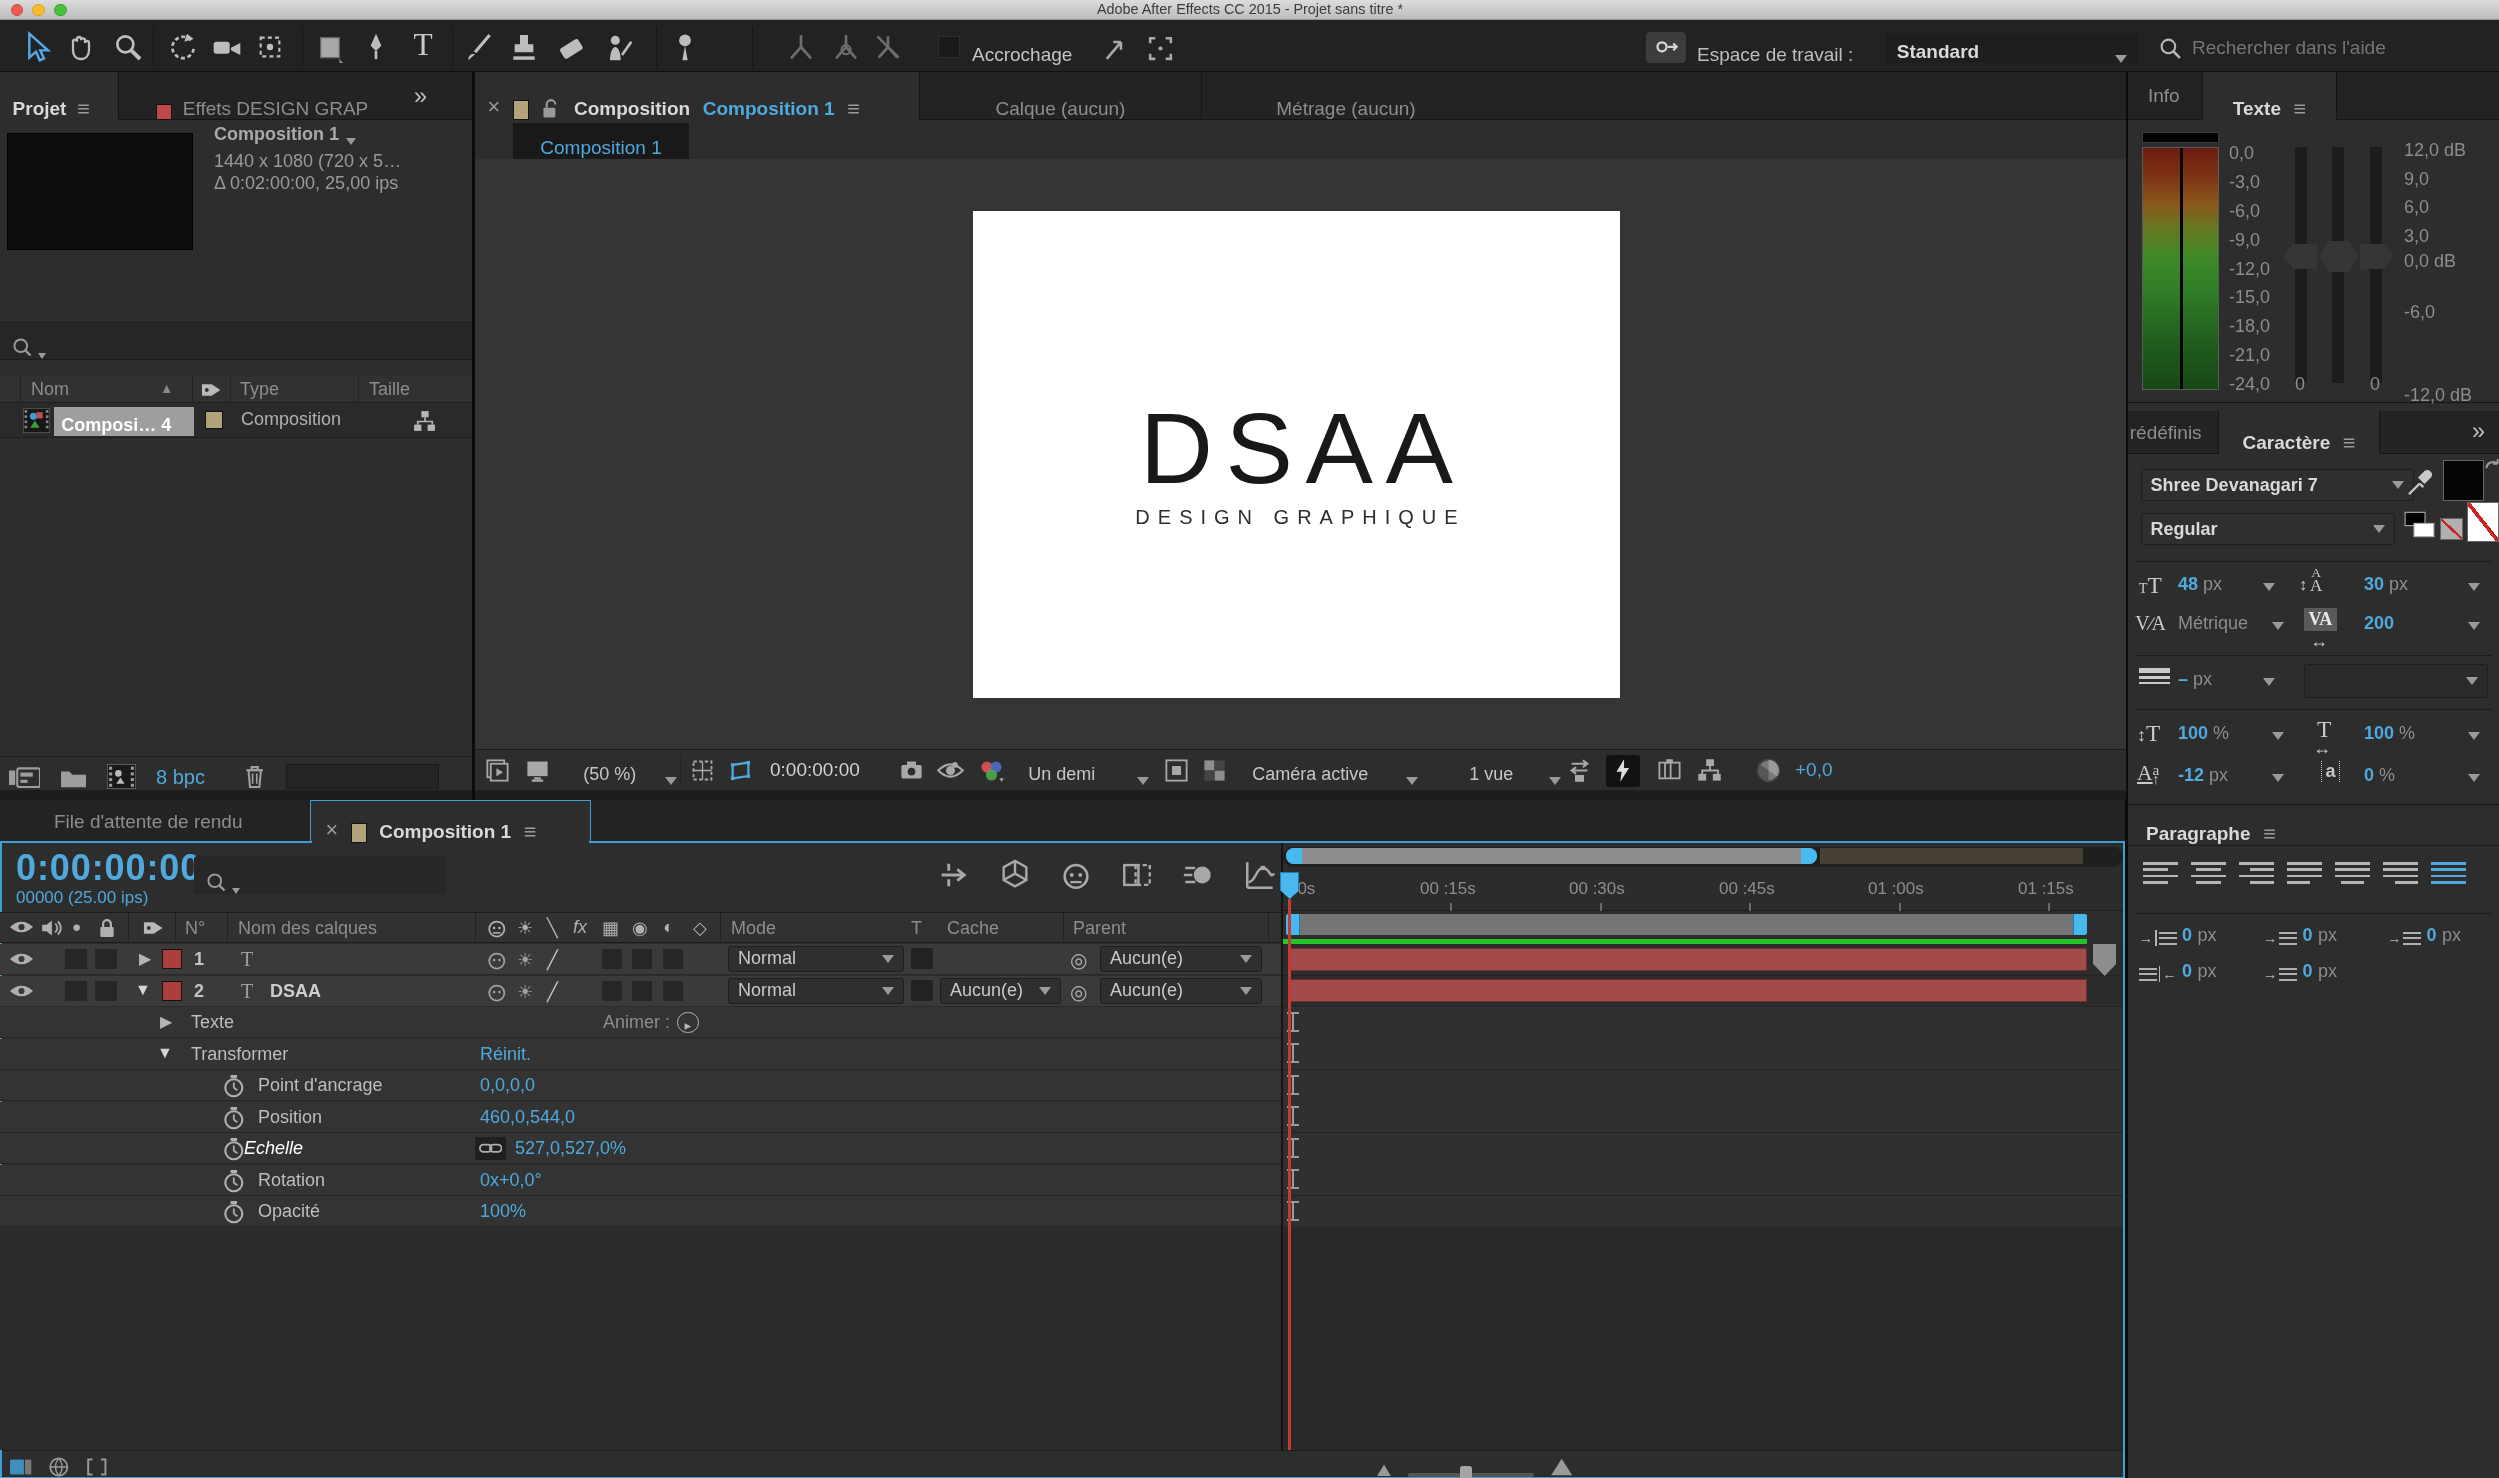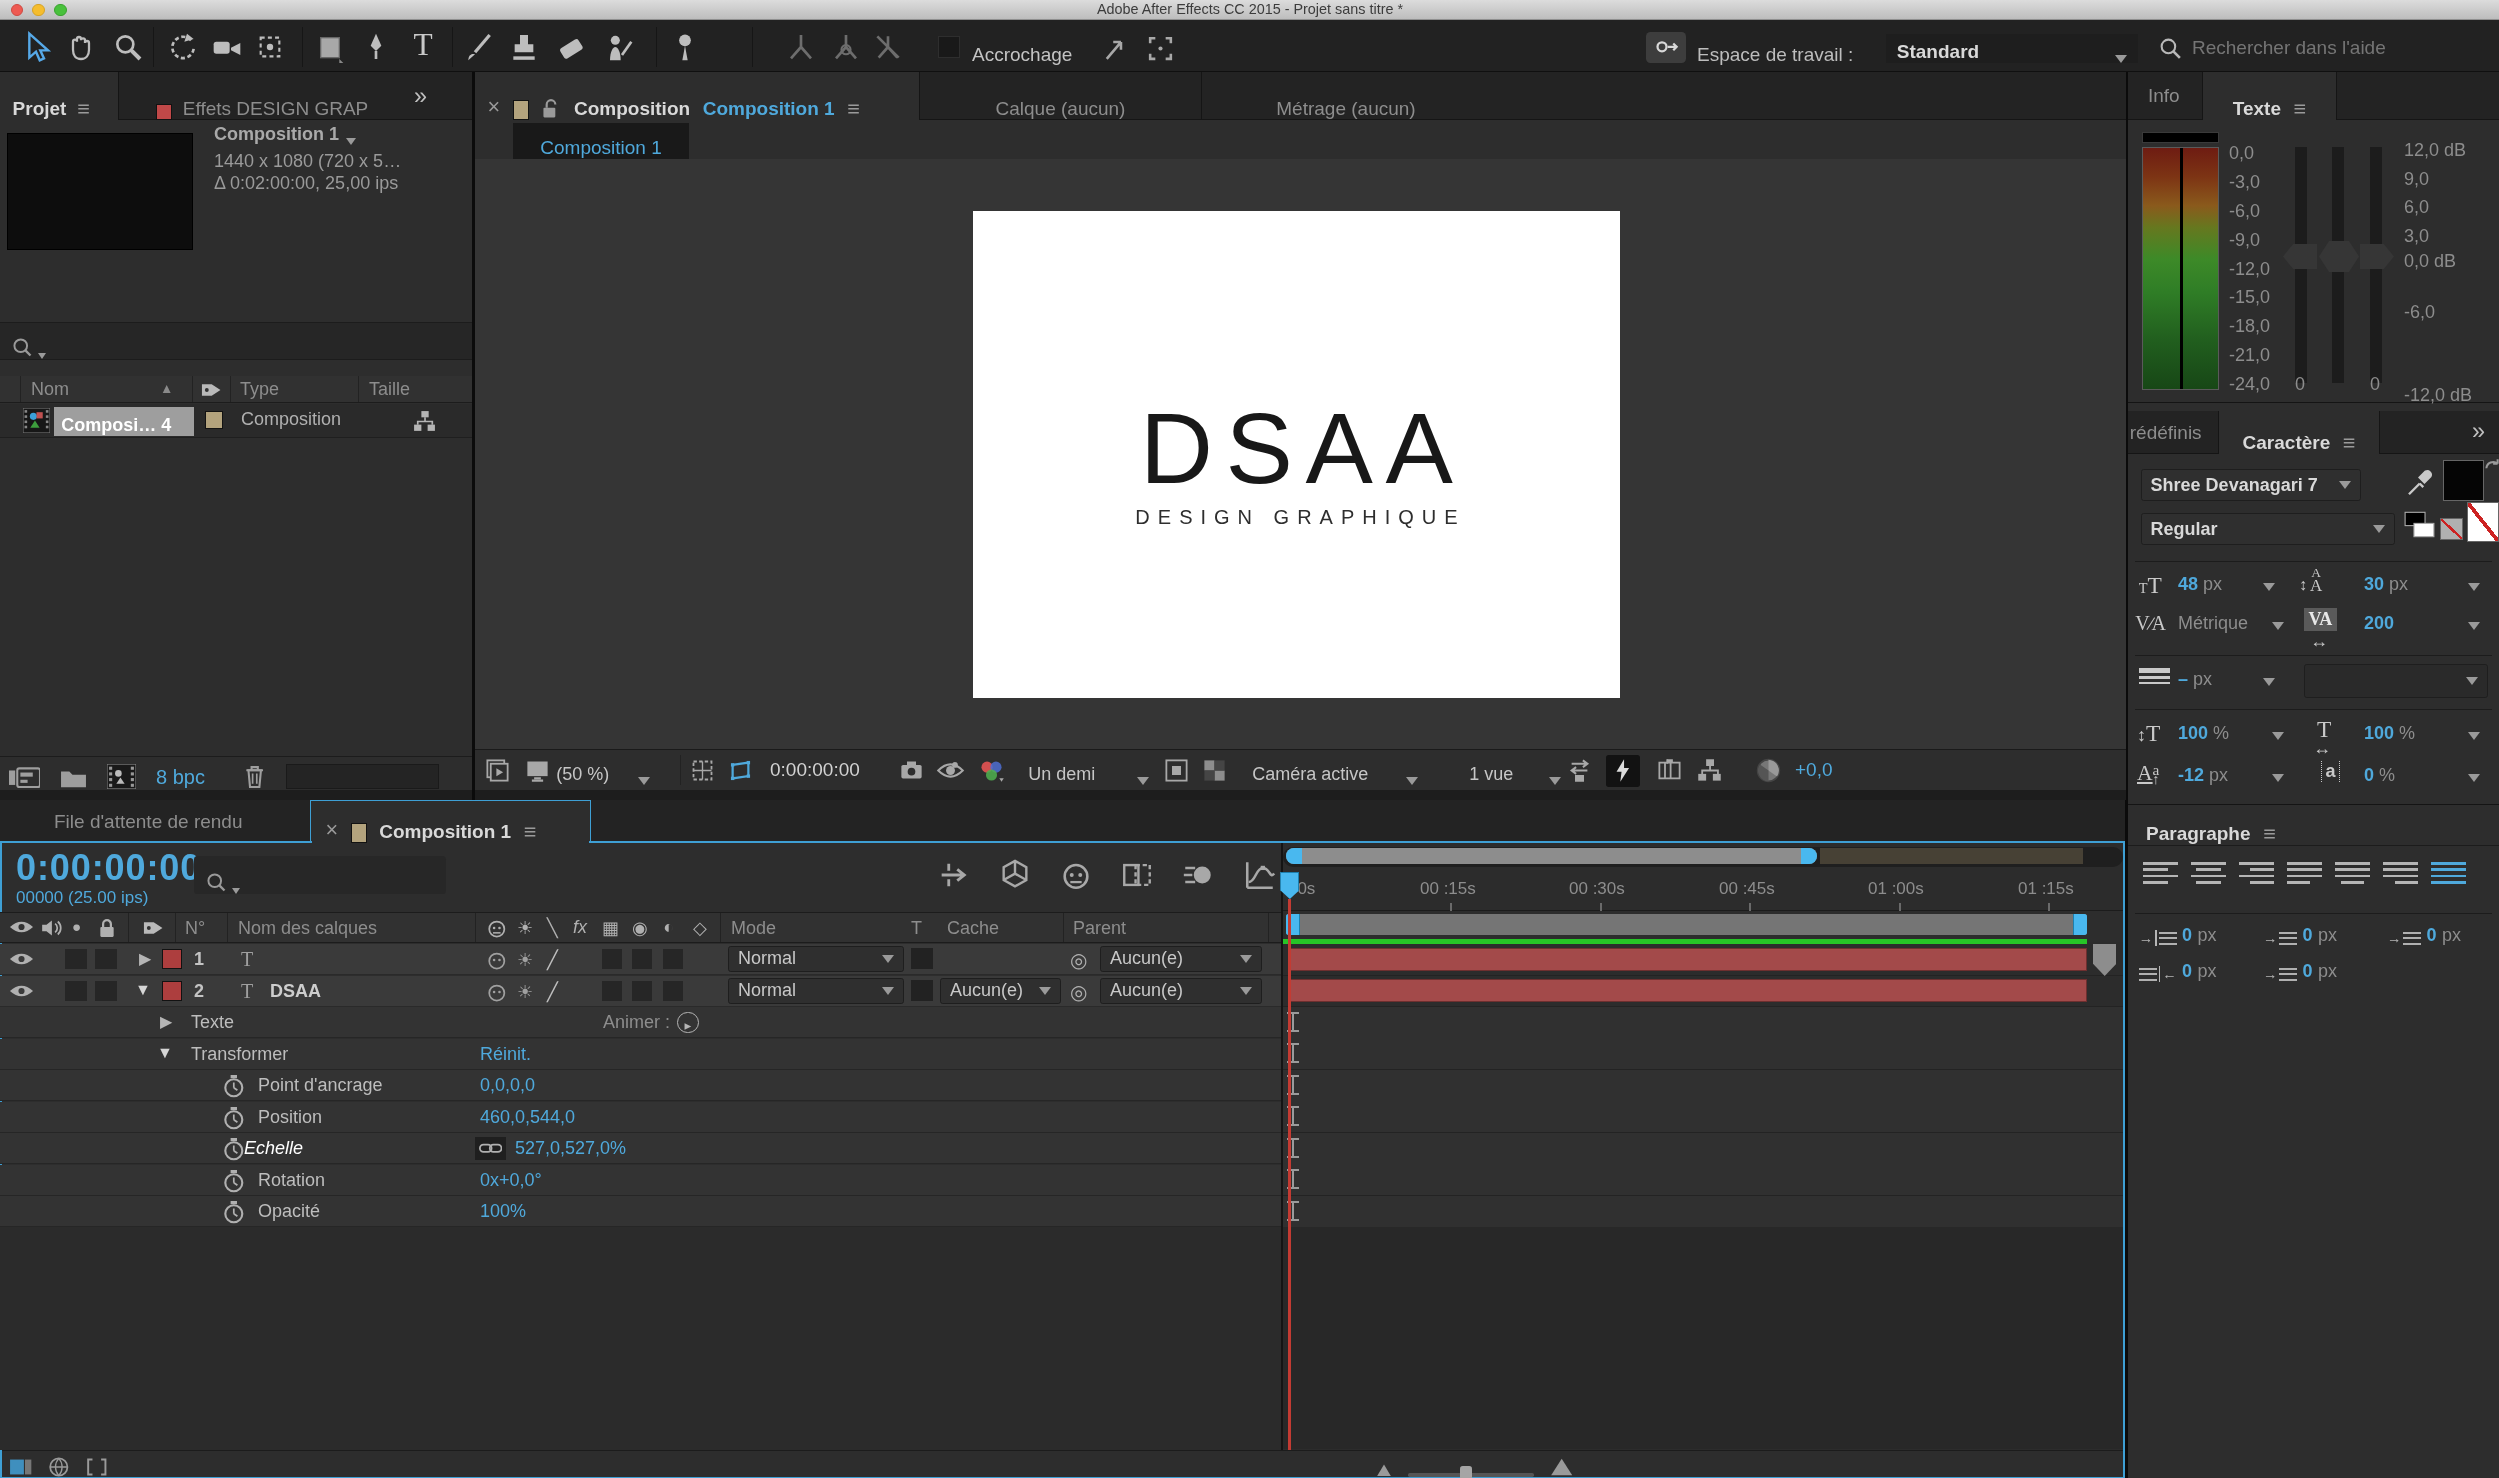--- a/index.html
+++ b/index.html
@@ -349,21 +349,21 @@
           <path d="M11 10 l6 3.5 -6 3.5z" fill="#a8a8a8"></path>
         </svg>
       </span>
     <span class="ab icon" style="left:49px;top:7.2px;">
       <svg width="27" height="27" viewBox="0 0 24 24">
           <rect x="3" y="4" width="18" height="13" fill="#a8a8a8"></rect>
           <rect x="9" y="18" width="6" height="2" fill="#a8a8a8"></rect>
           <rect x="7" y="20" width="10" height="2" fill="#a8a8a8"></rect>
         </svg>
       </span>
-    <div class="ab f" style="left:74px;top:5.4px;width:108px;height:30px;gap:14px;padding:0 7.2px;">
+    <div class="ab f" style="left:101px;top:5.4px;width:108px;height:30px;gap:14px;padding:0 7.2px;">
       <span style="color:#c6c6c6;">(50 %)</span>
       <i class="car" style="margin-left:auto;"></i>
       </div>
     <span class="cell-sep" style="left:205px;top:5.4px;height:30px;"></span>
     <span class="ab icon" style="left:214px;top:7.2px;">
       <svg width="27" height="27" viewBox="0 0 24 24">
           <rect x="4" y="4" width="16" height="16" fill="none" stroke="#a8a8a8" stroke-width="1.6" stroke-dasharray="3 2"></rect>
           <path d="M12 4 v16 M4 12 h16" stroke="#a8a8a8" stroke-width="1.2"></path>
         </svg>
       </span>
@@ -508,21 +508,21 @@
   <div class="ab" style="left:0;top:339px;width:372px;height:43px;background:#232323;border-bottom:0.9px solid #151515;">
     <span class="ab tabtxt dim" style="left:1.8px;top:10.8px;">rédéfinis</span>
     <div class="ab f" style="left:90px;top:0;width:162px;height:43px;background:var(--panel);justify-content:center;gap:12.6px;border-left:0.9px solid #151515;border-right:0.9px solid #151515;">
       <span class="bright tabtxt bold">Caractère</span>
       <span class="menu-glyph">≡</span>
     </div>
     <span class="ab" style="left:344px;top:7.2px;font-size:23.4px;color:#bfbfbf;">»</span>
   </div>
 
   <div class="ab" style="left:0;top:383px;width:372px;height:350px;border-bottom:0.9px solid #141414;">
-    <div class="ab dd" style="left:12.6px;top:14.4px;width:220px;">
+    <div class="ab dd" style="left:12.6px;top:14.4px;width:273px;">
       <span class="bright bold" style="white-space:nowrap;overflow:hidden;max-width:207px;">Shree Devanagari 7</span>
       <i class="car" style="margin-left:auto;"></i>
       </div>
     <span class="ab icon" style="left:276px;top:12.6px;">
       <svg width="29" height="31" viewBox="0 0 24 26">
           <path d="M4 22 l9 -9 M13 13 l3 3 M18 3 a3 3 0 0 1 4 4 l-5 5 -4 -4z" fill="#c9c9c9" stroke="#c9c9c9" stroke-width="2"></path>
         </svg>
       </span>
     <span class="ab" style="left:315px;top:5.4px;width:41px;height:41px;background:#050505;border:0.9px solid #666;z-index:2;"></span>
     <span class="ab icon" style="left:355px;top:1.8px;">

